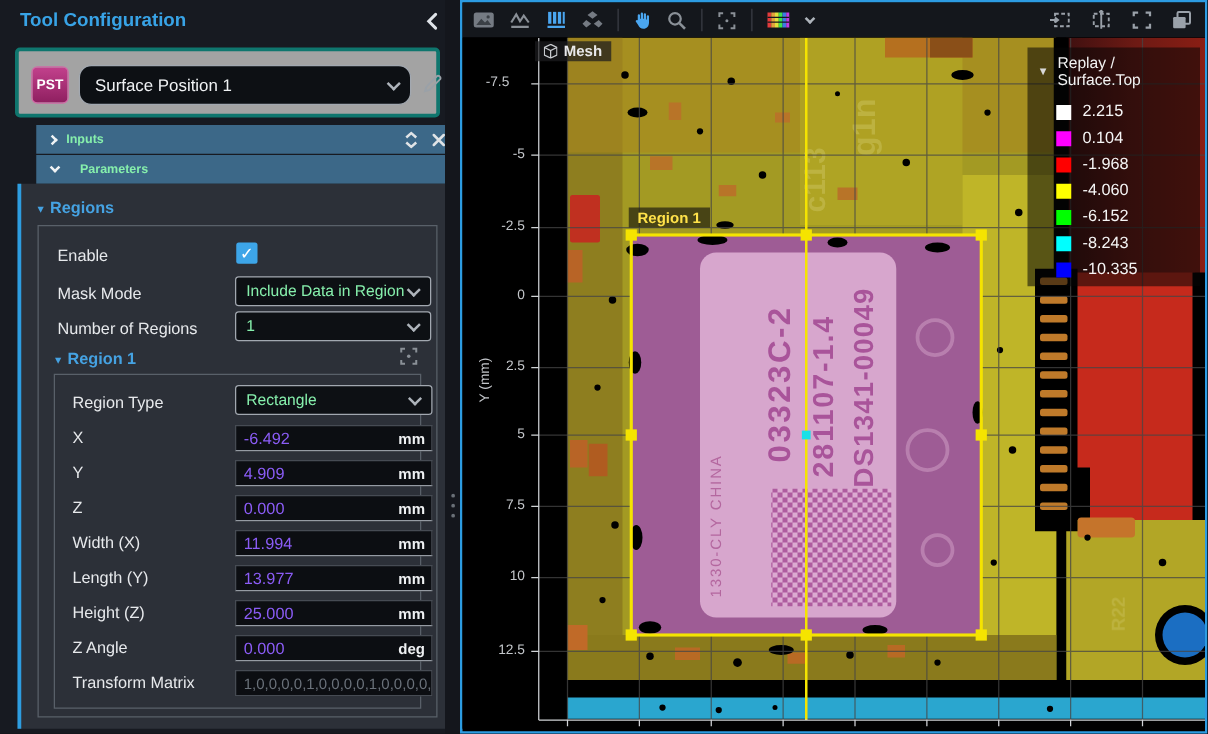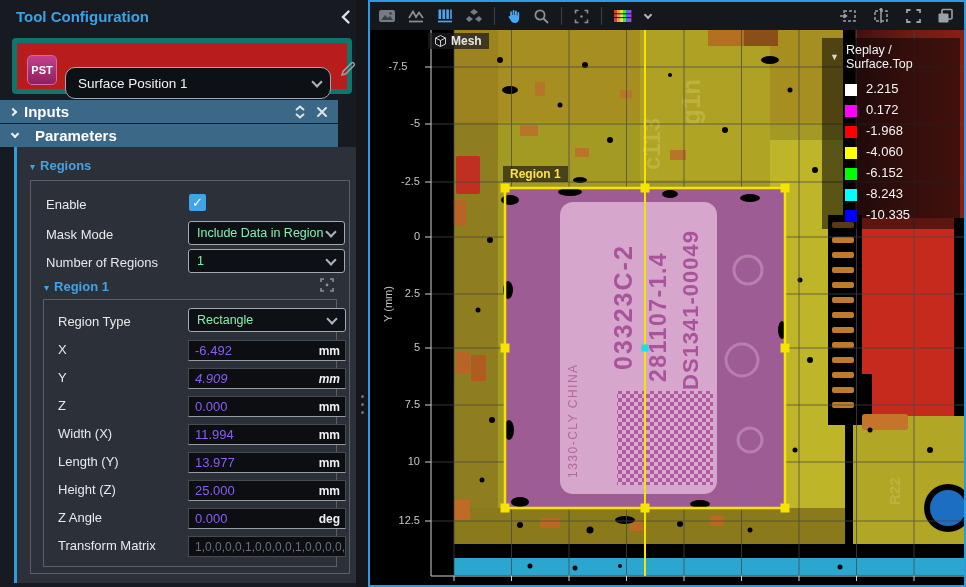--- a/index.html
+++ b/index.html
@@ -6,31 +6,31 @@
   html,body { width:966px; height:587px; background:#101216; overflow:hidden;
     font-family:"Liberation Sans","DejaVu Sans",sans-serif; }
   .root { position:relative; width:966px; height:587px; background:#14161c; }
 
   
   .lp { position:absolute; left:0; top:0; width:356px; height:587px; background:#171a21; }
   .lp-title { position:absolute; left:16px; top:8px; font-size:15px; font-weight:bold; color:#38a3e6; }
   .lp-collapse { position:absolute; left:338px; top:9px; width:16px; height:16px; color:#dfe3e8; }
 
   .toolcard { position:absolute; left:12px; top:38px; width:340px; height:56px;
-    border:5px solid #0f766e; border-radius:4px; background:#b91c1c; }
+    border:3px solid #0f766e; border-radius:4px; background:#a3a3a3; }
   .pst-badge { position:absolute; left:10px; top:12px; width:30px; height:30px; border-radius:5px;
     background:linear-gradient(180deg,#c2418c,#8f1f60); border:1px solid #d06aa6;
     color:#fff; font-size:11px; font-weight:bold; display:flex; align-items:center; justify-content:center; }
   .tool-select { position:absolute; left:48px; top:11px; width:266px; height:32px;
-    border:1px solid #a2a8b0; border-radius:10px; background:#0d1014; display:flex; align-items:center;margin-top:13px; }
+    border:1px solid #a2a8b0; border-radius:10px; background:#0d1014; display:flex; align-items:center; }
   .tool-select .lbl { margin-left:12px; font-size:13.5px; color:#f0f2f4; flex:1; }
   .pencil { position:absolute; left:322px; top:17px; }
 
-  .secbar { position:absolute; left:0; width:338px; height:23px; background:#3c6888;
-    display:flex; align-items:center; color:#ffffff; font-size:15px; font-weight:bold; }
+  .secbar { position:absolute; left:29px; width:338px; height:23px; background:#3c6888;
+    display:flex; align-items:center; color:#86efac; font-size:10px; font-weight:bold; }
   .secbar .cap { margin-left:10px; margin-right:8px; display:inline-flex; }
   .secbar .spacer { flex:1; }
   .secbar .mini { margin-right:10px; display:inline-flex; cursor:pointer; }
 
   .content { position:absolute; left:14px; top:147px; width:342px; height:436px;
     background:#2c3038; border-left:3px solid #2d9de0; }
   .grouplbl { position:absolute; font-size:13px; font-weight:bold; color:#45a2e2; }
   .grouplbl .tri { font-size:10px; margin-right:5px; color:#45a2e2; }
   .gbox { position:absolute; border:1px solid #596069; }
   .rowlbl { position:absolute; font-size:13px; color:#e7e9ec;text-align:right; }
@@ -182,21 +182,21 @@
             <span class="chev"></span>
           </div>
 
           <div class="rowlbl" style="left:14px; top:42px;">X</div>
           <div class="field" style="left:144px; top:40px; width:158px;">
             <span class="val">-6.492</span>
               <span class="unit">mm</span>
           </div>
 
           <div class="rowlbl" style="left:14px; top:70px;">Y</div>
-          <div class="field" style="left:144px; top:68px; width:158px;font-style:italic;">
+          <div class="field" style="left:144px; top:68px; width:158px;">
             <span class="val">4.909</span>
               <span class="unit">mm</span>
           </div>
 
           <div class="rowlbl" style="left:14px; top:98px;">Z</div>
           <div class="field" style="left:144px; top:96px; width:158px;">
             <span class="val">0.000</span>
               <span class="unit">mm</span>
           </div>
 
@@ -538,21 +538,21 @@
         <div class="ttl">
           <span class="tri">▼</span>
           <span>Replay / Surface.Top</span>
         </div>
         <div class="lrow">
             <span class="sw" style="background: rgb(255, 255, 255);"></span>
             <span class="lv">2.215</span>
           </div>
         <div class="lrow">
             <span class="sw" style="background: rgb(255, 0, 255);"></span>
-            <span class="lv">0.172</span>
+            <span class="lv">0.104</span>
           </div>
         <div class="lrow">
             <span class="sw" style="background: rgb(255, 0, 0);"></span>
             <span class="lv">-1.968</span>
           </div>
         <div class="lrow">
             <span class="sw" style="background: rgb(255, 255, 0);"></span>
             <span class="lv">-4.060</span>
           </div>
         <div class="lrow">

